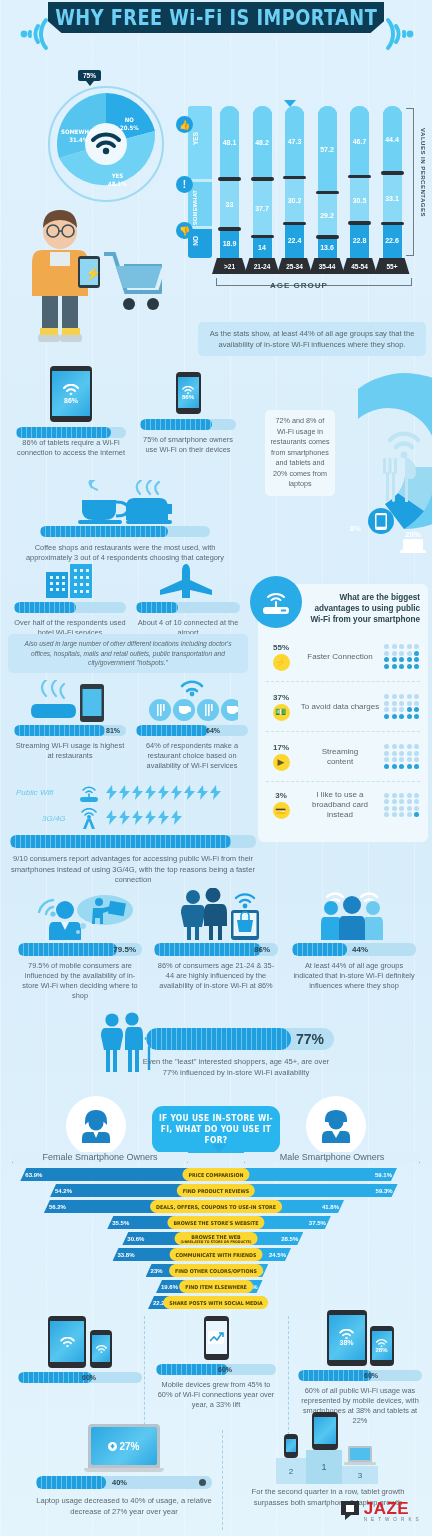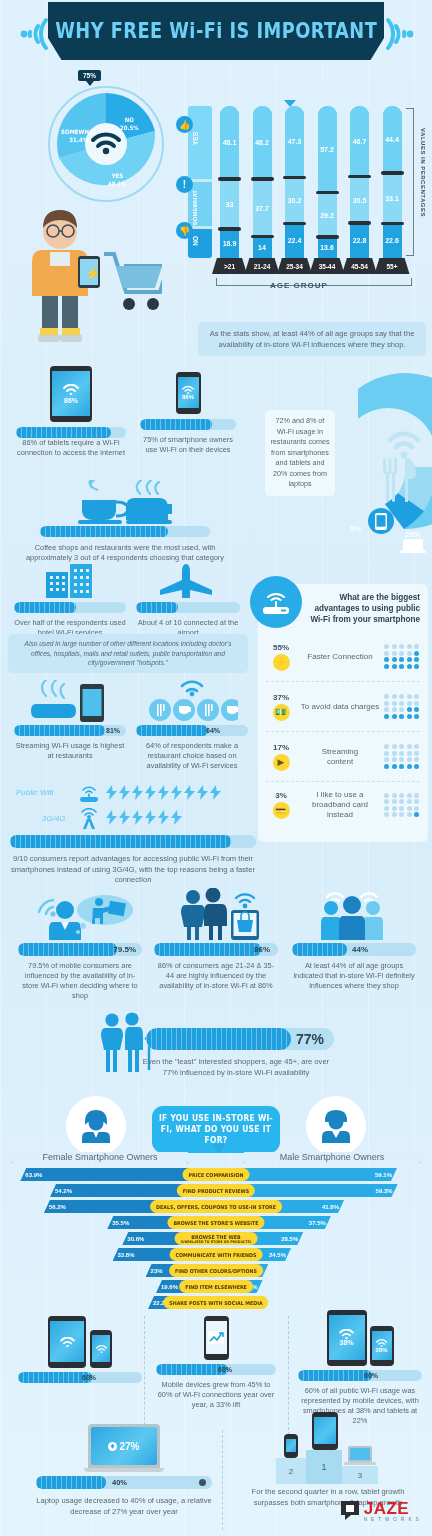--- a/index.html
+++ b/index.html
@@ -12,21 +12,21 @@
     position:relative;
   }
   .page { position:relative; width:432px; height:1536px;
     background:
       repeating-linear-gradient(90deg, rgba(255,255,255,.30) 0 1px, rgba(255,255,255,0) 1px 46px),
       linear-gradient(180deg,#dff1fc 0%, #d7edfa 55%, #e4f4fd 100%);
   }
   
   .hdr-wrap { position:relative; height:64px; }
   .hdr-banner {
-    position:absolute; left:48px; top:2px; width:336px; height:58px;
+    position:absolute; left:48px; top:2px; width:336px; height:31px;
     background:#0c3c54; color:#6fd0f5;
     clip-path: polygon(0 0, 100% 0, 100% 62%, 96% 100%, 4% 100%, 0 62%);
     display:flex; align-items:center; justify-content:center;
   }
   .hdr-banner span { font-size:21px; font-weight:bold; letter-spacing:.5px;
       font-family:"DejaVu Sans Condensed","Liberation Sans",sans-serif;
       transform:scaleX(.94); white-space:nowrap; }
   
   .cap { font-size:7.4px; line-height:10px; text-align:center; color:#5b6770; }
   .ribbon {

